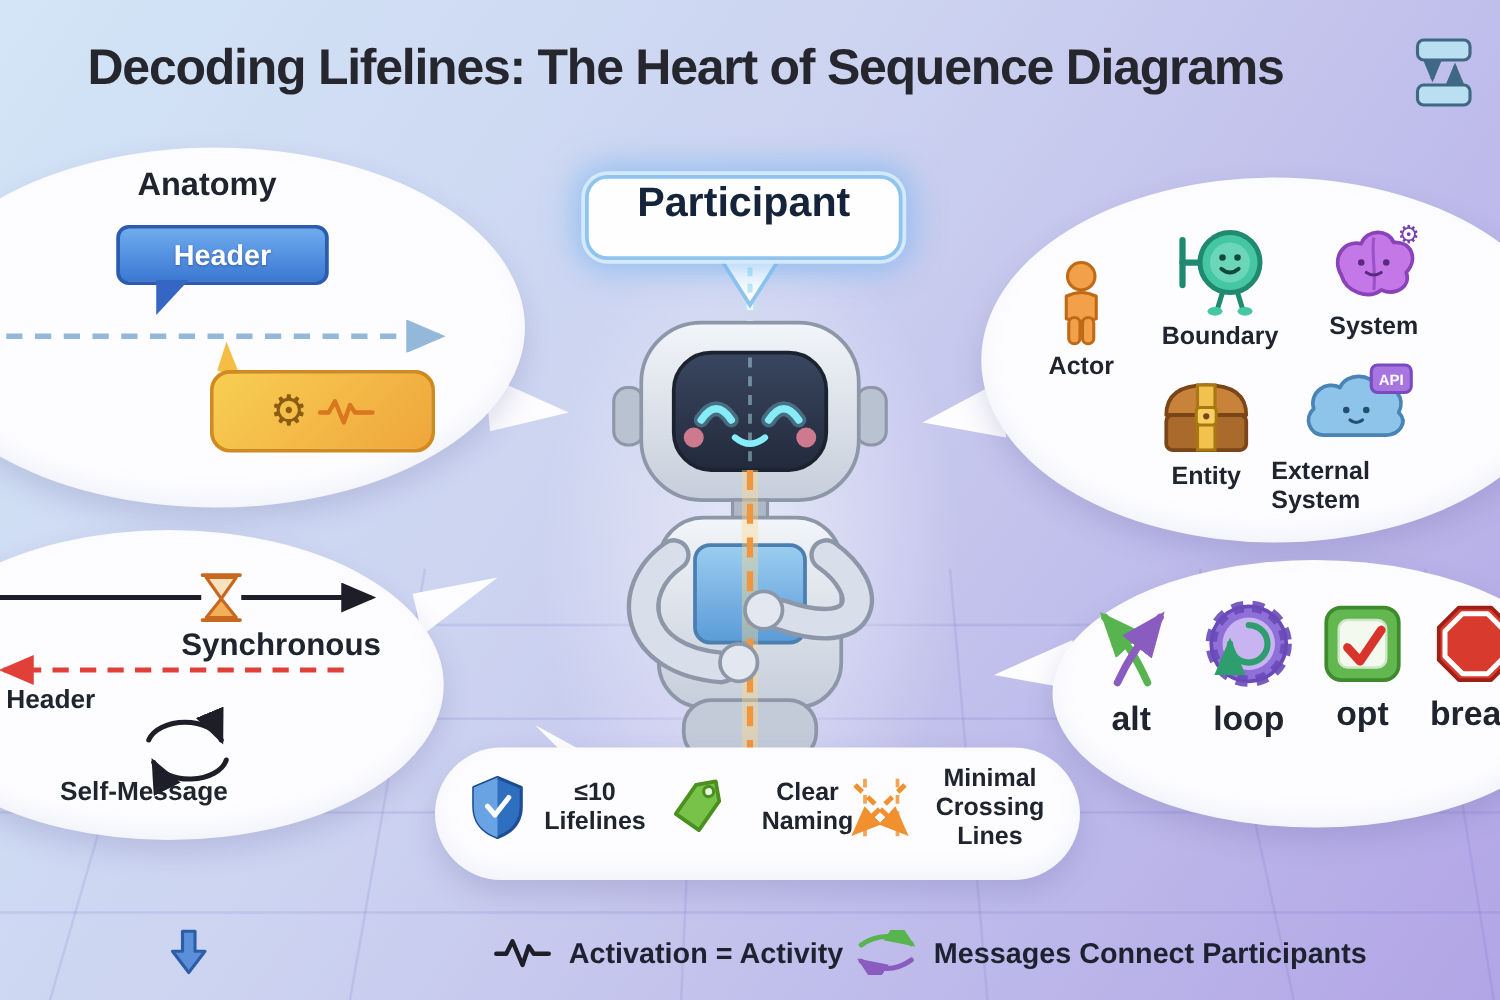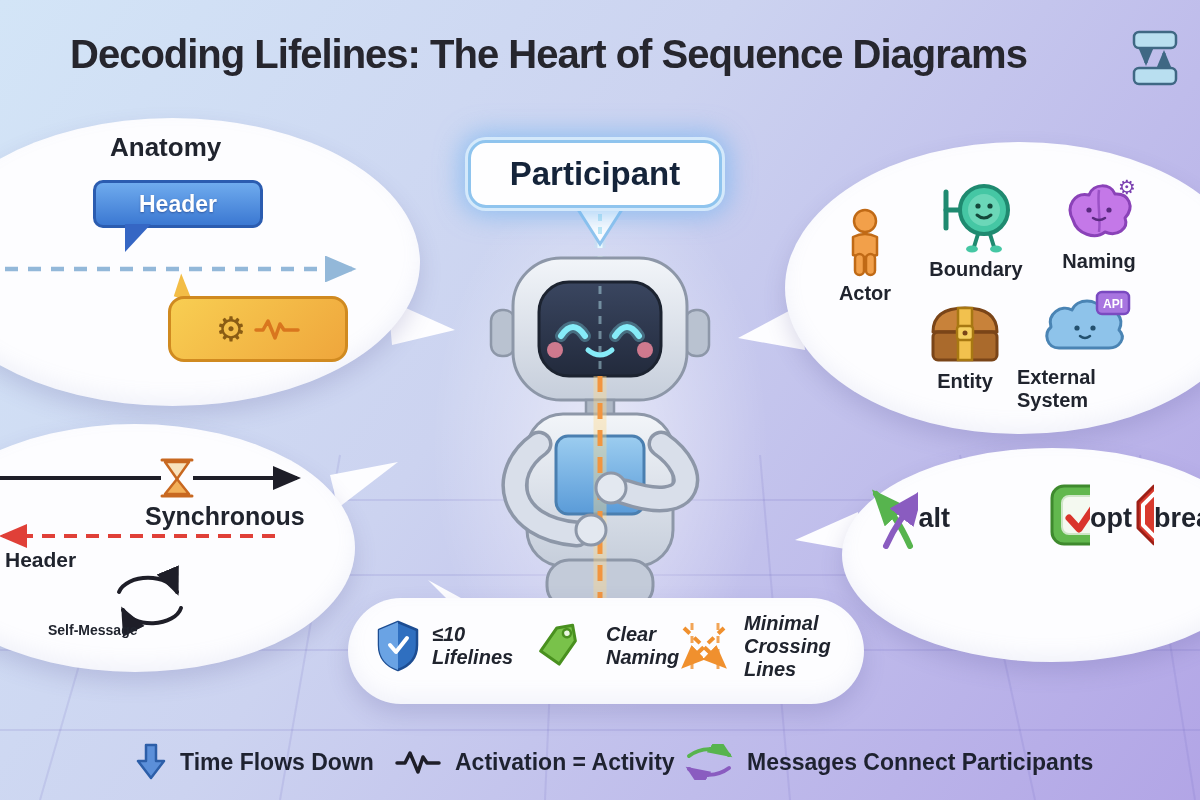--- a/index.html
+++ b/index.html
@@ -9,40 +9,40 @@
         font-family:"Liberation Sans","DejaVu Sans",sans-serif;}
   .abs{position:absolute;}
   .bubble{position:absolute;background:#fdfdff;border-radius:50%;
           box-shadow:0 10px 22px rgba(90,85,150,.20), inset 0 -8px 18px rgba(150,160,205,.10);}
   .lbl{position:absolute;font-weight:bold;color:#20242e;text-align:left;line-height:1.16;}
   .title{position:absolute;left:70px;top:32px;white-space:nowrap;
          font-size:40px;font-weight:800;letter-spacing:-1px;color:#26262e;text-align:right;}
   .participant-bubble{position:absolute;left:468px;top:140px;width:248px;height:62px;
         background:#fefeff;border:3px solid #8fc4ee;border-radius:18px;
         box-shadow:0 0 0 3px #d4e9fb,0 0 24px 8px rgba(108,176,240,.60);
-        display:flex;align-items:center;justify-content:center;
+        display:flex;justify-content:center;
         font-size:33px;font-weight:bold;color:#15243a;}
   .header-box{position:absolute;left:168px;top:62px;width:170px;height:48px;box-sizing:border-box;
         background:linear-gradient(180deg,#6fabee,#3b78d2);border:3px solid #2b5cb0;border-radius:10px;
         display:flex;align-items:center;justify-content:center;
         color:#fff;font-size:23px;font-weight:bold;text-shadow:0 1px 2px rgba(0,0,60,.35);text-align:right;}
   .header-pointer{position:absolute;left:200px;top:106px;width:0;height:0;
         border-top:28px solid #3566c4;border-right:26px solid transparent;}
   .activation-bubble{position:absolute;left:243px;top:178px;width:180px;height:66px;box-sizing:border-box;
         background:linear-gradient(135deg,#f8ce52,#efa63c);border:3px solid #d08a20;border-radius:16px;
         display:flex;align-items:center;justify-content:center;gap:8px;}
   .activation-tail{position:absolute;left:252px;top:158px;width:0;height:0;
         border-bottom:24px solid #f3bd46;border-right:20px solid transparent;transform:rotate(18deg);}
   .gear{font-family:"DejaVu Sans",sans-serif;font-size:34px;color:#8a5c14;line-height:1;}
   .ptype{position:absolute;display:flex;flex-direction:column;align-items:center;}
   .ptype .lbl{position:static;font-size:20px;margin-top:4px;}
-  .frag{position:absolute;display:flex;flex-direction:row;align-items:center;}
+  .frag{position:absolute;display:flex;flex-direction:column;align-items:center;}
   .frag .lbl{position:static;font-size:27px;margin-top:8px;}
   .bp{position:absolute;display:flex;align-items:center;gap:12px;}
-  .bp .lbl{position:static;font-size:20px;text-align:left;font-style:italic;}
+  .bp .lbl{position:static;font-size:20px;text-align:center;}
   .legend-item{position:absolute;display:flex;align-items:center;gap:14px;height:44px;}
   .legend-item .lbl{position:static;font-size:23px;color:#1e2230;}
   svg{display:block;}
 </style>
 </head>
 <body>
 
 <div class="page">
 
   <svg class="abs" style="left:0;top:0" width="1200" height="800">
@@ -188,21 +188,21 @@
       <g>
         <line x1="360" y1="112" x2="88" y2="112" stroke="#e04038" stroke-width="4" stroke-dasharray="13 9" marker-end="url(#mRed)"></line>
       </g>
       <g>
         <path d="M 204 168 A 30 19 0 0 1 262 168" stroke="#1e1e28" stroke-width="4" fill="none" stroke-linecap="round" marker-end="url(#mBlk)"></path>
         <path d="M 266 184 A 30 19 0 0 1 208 186" stroke="#1e1e28" stroke-width="4" fill="none" stroke-linecap="round" marker-end="url(#mBlk)"></path>
       </g>
     </svg>
     <div class="lbl" style="left:230px;top:78px;width:200px;font-size:25px;">Synchronous</div>
     <div class="lbl" style="left:90px;top:124px;width:104px;font-size:21px;">Header</div>
-    <div class="lbl" style="left:133px;top:198px;width:200px;font-size:14px;">Self-Message</div>
+    <div class="lbl" style="left:133px;top:198px;width:200px;font-size:21px;">Self-Message</div>
   </div>
 
   <div class="bubble" style="left:785px;top:142px;width:470px;height:292px;">
     <div class="ptype" style="left:20px;top:66px;width:120px;">
       <svg width="58" height="70">
         <circle cx="29" cy="13" r="11" fill="#f2a04a" stroke="#c06a16" stroke-width="2.5"></circle>
         <path d="M 17 29 Q 29 23 41 29 L 41 47 Q 29 51 17 47 Z" fill="#f2a04a" stroke="#c06a16" stroke-width="2.5" stroke-linejoin="round"></path>
         <rect x="19" y="46" width="9" height="21" rx="4.5" fill="#f2a04a" stroke="#c06a16" stroke-width="2.5"></rect>
         <rect x="30" y="46" width="9" height="21" rx="4.5" fill="#f2a04a" stroke="#c06a16" stroke-width="2.5"></rect>
       </svg>
@@ -226,21 +226,21 @@
     </div>
     <div class="ptype" style="left:252px;top:32px;width:124px;">
       <svg width="80" height="72">
         <path d="M 14 46 C 6 32 16 18 30 21 C 34 9 52 9 56 20 C 70 19 76 33 66 44 C 70 55 58 63 46 58 C 36 66 18 60 14 46 Z" fill="#c478e8" stroke="#8a42b8" stroke-width="3" stroke-linejoin="round"></path>
         <path d="M 40 16 C 38 30 42 44 40 58" stroke="#8a42b8" stroke-width="2.5" fill="none" opacity=".7"></path>
         <circle cx="30" cy="36" r="2.6" fill="#5a2a80"></circle>
           <circle cx="50" cy="36" r="2.6" fill="#5a2a80"></circle>
         <path d="M 34 44 Q 40 48 46 44" stroke="#5a2a80" stroke-width="2.5" fill="none" stroke-linecap="round"></path>
         <text x="68" y="20" text-anchor="middle" font-size="20" fill="#7a3fb0">⚙</text>
       </svg>
-      <div class="lbl">Naming</div>
+      <div class="lbl">System</div>
     </div>
     <div class="ptype" style="left:232px;top:148px;width:136px;">
       <svg width="92" height="72">
         <path d="M 20 58 C 8 58 4 44 12 37 C 8 24 22 14 33 20 C 38 8 58 8 63 20 C 76 16 86 28 80 40 C 88 48 80 58 70 58 Z" fill="#8ec3ea" stroke="#4a84b4" stroke-width="3" stroke-linejoin="round"></path>
         <circle cx="38" cy="38" r="2.6" fill="#23506e"></circle>
           <circle cx="54" cy="38" r="2.6" fill="#23506e"></circle>
         <path d="M 41 46 Q 46 50 51 46" stroke="#23506e" stroke-width="2.5" fill="none" stroke-linecap="round"></path>
         <rect x="58" y="2" width="32" height="22" rx="5" fill="#a875e0" stroke="#7a4ac0" stroke-width="2.5"></rect>
         <text x="74" y="18" text-anchor="middle" font-size="12" font-weight="bold" fill="#ffffff">API</text>
       </svg>
@@ -268,20 +268,34 @@
             </marker>
           <marker id="mAltP" orient="auto" markerWidth="8" markerHeight="7" refX="5" refY="2.5">
             <path d="M0,0 L6,2.5 L0,5 Z" fill="#8a5cc0"></path>
             </marker>
         </defs>
         <path d="M 50 68 C 40 46, 32 34, 16 16" stroke="#57b44e" stroke-width="6" fill="none" stroke-linecap="round" marker-end="url(#mAltG)"></path>
         <path d="M 26 68 C 36 46, 46 34, 60 16" stroke="#8a5cc0" stroke-width="6" fill="none" stroke-linecap="round" marker-end="url(#mAltP)"></path>
       </svg>
       <div class="lbl">alt</div>
     </div>
+    <div class="frag" style="left:112px;top:30px;width:90px;">
+      <svg width="74" height="74">
+        <defs>
+            <marker id="mLoopG" orient="auto" markerWidth="8" markerHeight="7" refX="5" refY="2.5">
+          <path d="M0,0 L6,2.5 L0,5 Z" fill="#2f9e6e"></path>
+            </marker>
+          </defs>
+        <circle cx="37" cy="37" r="30" fill="#8f6fd8" stroke="#6a4ab8" stroke-width="3"></circle>
+        <circle cx="37" cy="37" r="30" fill="none" stroke="#6a4ab8" stroke-width="9" stroke-dasharray="9 7" opacity=".9"></circle>
+        <circle cx="37" cy="37" r="21" fill="#c9b4f2"></circle>
+        <path d="M 37 22 A 15 15 0 1 1 22 37" stroke="#2f9e6e" stroke-width="5" fill="none" stroke-linecap="round" marker-end="url(#mLoopG)"></path>
+      </svg>
+      <div class="lbl">loop</div>
+    </div>
     <div class="frag" style="left:206px;top:34px;width:84px;">
       <svg width="66" height="66">
         <rect x="4" y="4" width="58" height="58" rx="12" fill="#62b84e" stroke="#3f8a2e" stroke-width="3"></rect>
         <rect x="14" y="14" width="38" height="38" rx="7" fill="#f4f9f0" stroke="#cfe6c8" stroke-width="2"></rect>
         <path d="M 21 36 L 31 47 L 48 22" stroke="#d9342b" stroke-width="7" fill="none" stroke-linecap="round" stroke-linejoin="round"></path>
       </svg>
       <div class="lbl">opt</div>
     </div>
     <div class="frag" style="left:292px;top:34px;width:92px;">
       <svg width="66" height="66">
@@ -340,21 +354,20 @@
     <rect x="8" y="4" width="42" height="16" rx="5" fill="#b9dff0" stroke="#3f6884" stroke-width="2.5"></rect>
     <rect x="8" y="40" width="42" height="16" rx="5" fill="#b9dff0" stroke="#3f6884" stroke-width="2.5"></rect>
     <path d="M 20 22 L 20 35" stroke="#3f6884" stroke-width="3" marker-end="url(#mNav)"></path>
     <path d="M 38 38 L 38 25" stroke="#3f6884" stroke-width="3" marker-end="url(#mNav)"></path>
   </svg>
 
   <div class="legend-item" style="left:136px;top:740px;">
     <svg width="30" height="38">
       <polygon points="10,2 20,2 20,18 28,18 15,35 2,18 10,18" fill="#5b8fd9" stroke="#2c5ea8" stroke-width="2.5" stroke-linejoin="round"></polygon>
     </svg>
-    <div class="lbl">Time Flows Down</div>
   </div>
   <div class="legend-item" style="left:395px;top:740px;">
     <svg width="46" height="28">
       <path d="M 2 15 H 10 L 15 5 L 23 24 L 28 9 L 32 15 H 44" stroke="#1e1e28" stroke-width="3.5" fill="none" stroke-linecap="round" stroke-linejoin="round"></path>
     </svg>
     <div class="lbl">Activation = Activity</div>
   </div>
   <div class="legend-item" style="left:685px;top:740px;">
     <svg width="48" height="36">
       <defs>

